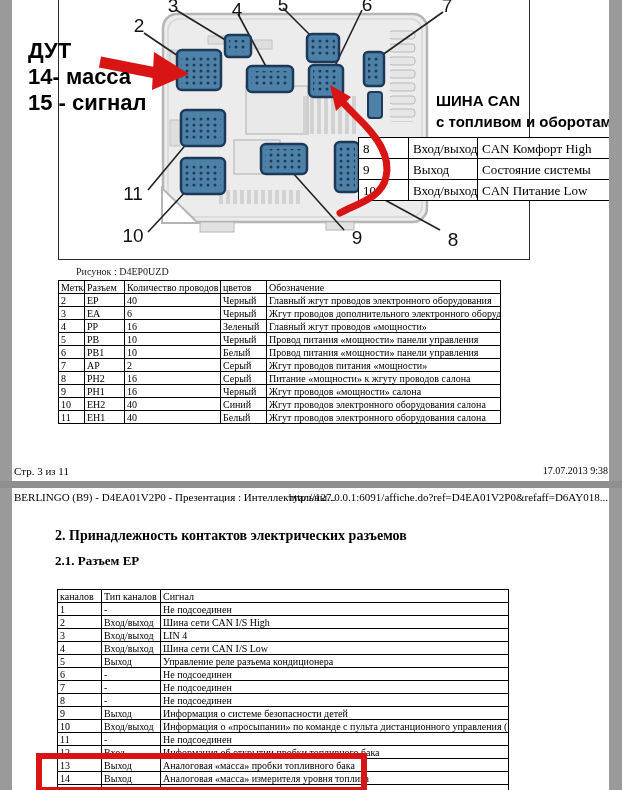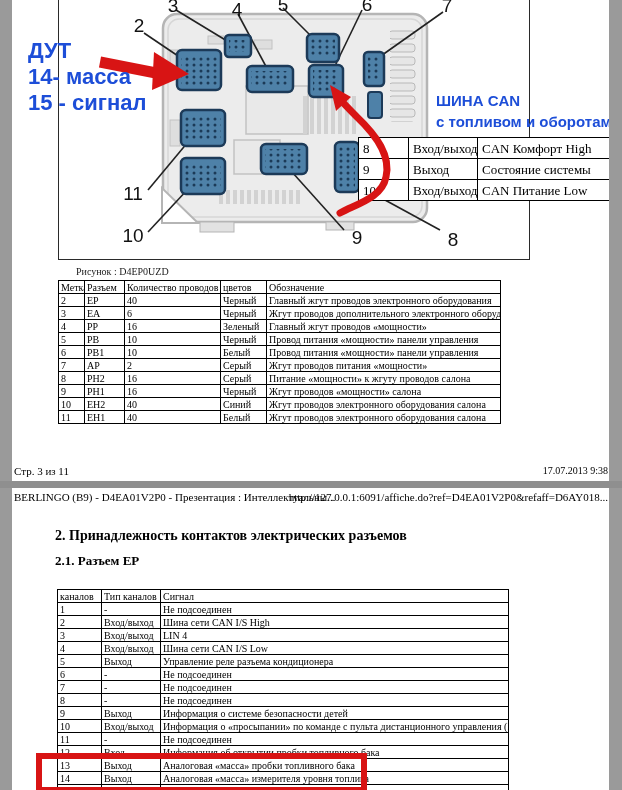--- a/index.html
+++ b/index.html
@@ -11,21 +11,21 @@
 
   
   .figure-frame{position:absolute;left:58px;top:-4px;width:470px;height:263px;
     border-left:1px solid #2a2a2a;border-right:1px solid #2a2a2a;border-bottom:1px solid #2a2a2a;z-index:4;}
   .fig-svg{position:absolute;left:58px;top:-10px;z-index:5;}
 
   .num{position:absolute;z-index:6;font-family:"Liberation Sans",sans-serif;font-size:19px;color:#111;
        width:30px;text-align:center;line-height:20px;}
 
   
-  .red-text{position:absolute;color:#1d4ed8;font-family:"Liberation Sans",sans-serif;font-weight:bold;z-index:31;}
+  .red-text{position:absolute;color:#000000;font-family:"Liberation Sans",sans-serif;font-weight:bold;z-index:31;}
   .dut{left:28px;top:38px;font-size:22px;line-height:26px;}
   .canlabel{left:436px;top:90px;font-size:15px;line-height:21px;}
   .annot-svg{position:absolute;left:0;top:0;z-index:30;pointer-events:none;}
 
   
   table{border-collapse:collapse;table-layout:fixed;background:#fff;}
   td{border:1px solid #000;overflow:hidden;white-space:nowrap;}
 
   .overlay-table{position:absolute;left:358px;top:137px;width:252px;z-index:20;}
   .overlay-table td{font-size:13px;height:20px;padding:0 4px;line-height:15px;}

